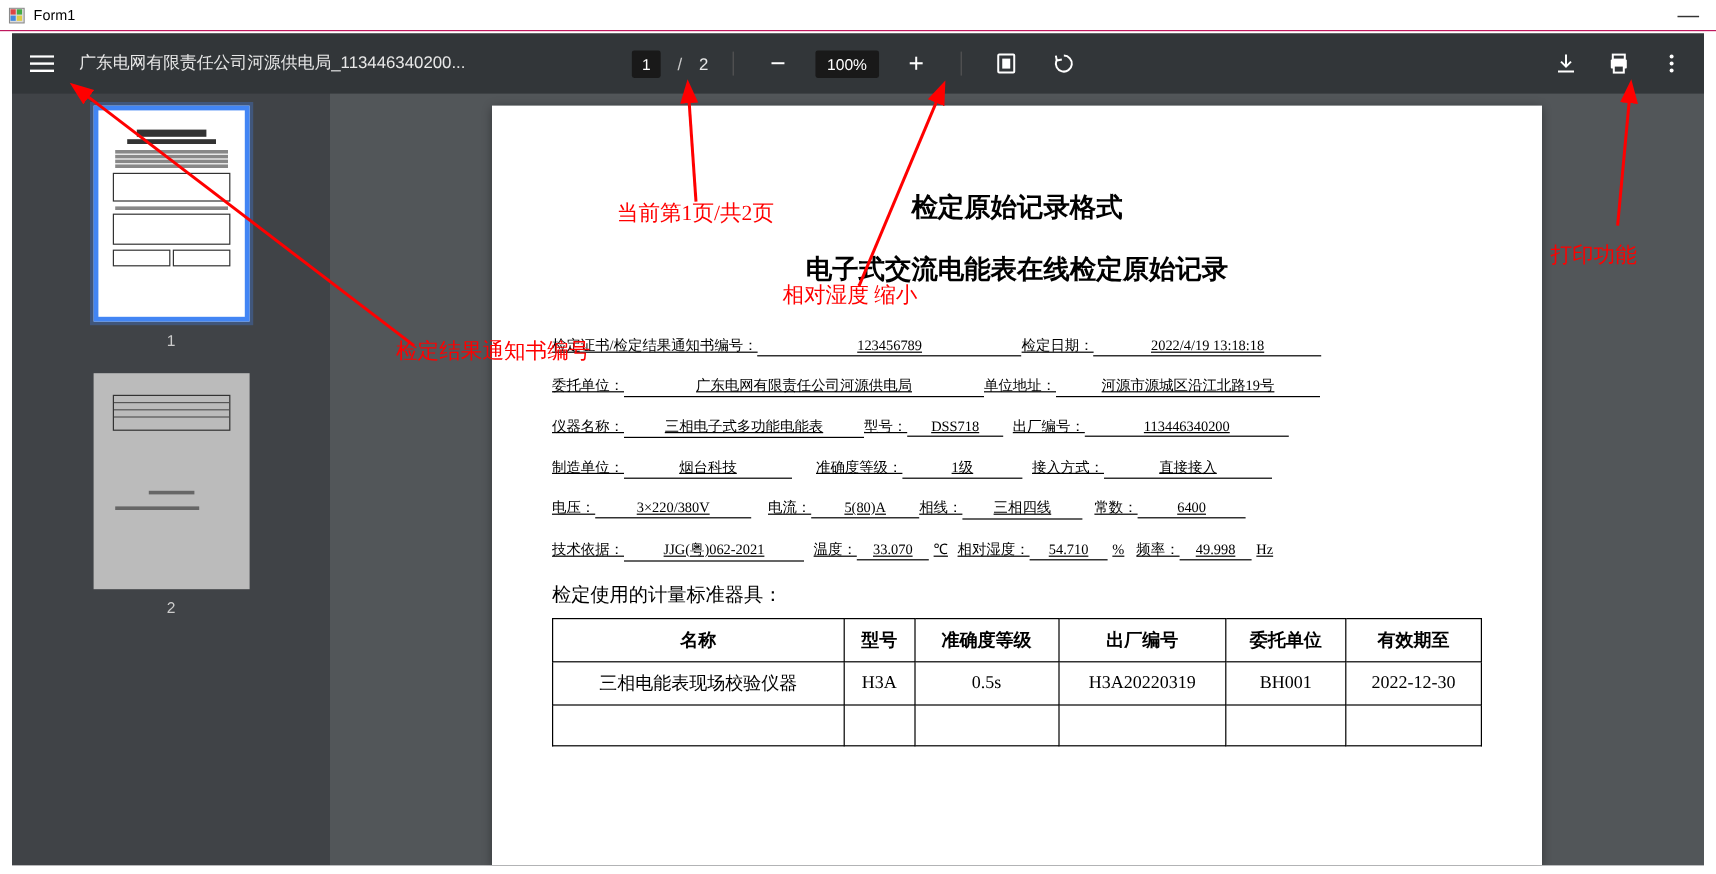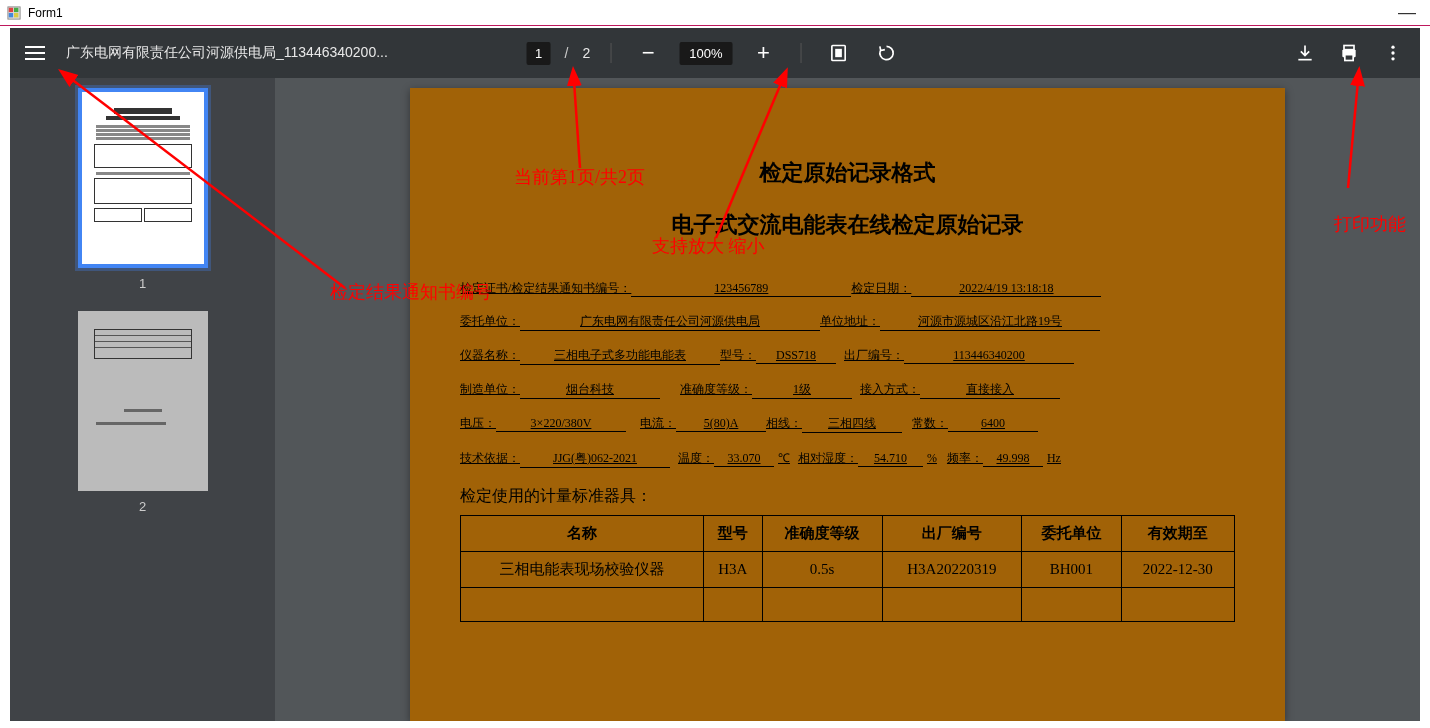--- a/index.html
+++ b/index.html
@@ -28,21 +28,21 @@
   .tb-icon { width: 34px; height: 34px; display: flex; align-items: center; justify-content: center; cursor: pointer; }
   .tb-icon svg { width: 20px; height: 20px; fill: #fff; }
   
   .sidebar { width: 265px; height: 100%; background: #404347; padding-top: 60px; display: flex; flex-direction: column; align-items: center; }
   .thumb-wrap { margin-bottom: 20px; text-align: center; }
   .thumb { width: 130px; height: 180px; background: #fff; border: 4px solid transparent; position: relative; }
   .thumb.selected { border-color: #4285f4; outline: 3px solid rgba(66,133,244,0.3); }
   .thumb-label { color: #ccc; font-size: 13px; margin-top: 8px; }
   
   .main { flex: 1; height: 100%; background: #525659; padding-top: 60px; overflow: auto; display: flex; justify-content: center; }
-  .page { width: 875px; background: #a16207; padding: 70px 50px 30px 50px; box-shadow: 0 2px 8px rgba(0,0,0,0.4); font-family: SimSun, serif; color: #000; }
+  .page { width: 875px; background: #ffffff; padding: 70px 50px 30px 50px; box-shadow: 0 2px 8px rgba(0,0,0,0.4); font-family: SimSun, serif; color: #000; }
   .doc-title { text-align: center; font-size: 22px; font-weight: bold; margin-bottom: 22px; }
   .doc-subtitle { text-align: center; font-size: 22px; font-weight: bold; margin-bottom: 40px; }
   .field-row { font-size: 12px; margin-bottom: 16px; display: flex; flex-wrap: wrap; align-items: baseline; text-decoration: underline; }
   .field-row span.v { display: inline-block; border-bottom: 1px solid #000; text-align: center; padding: 0 4px; min-width: 40px; }
   .section-label { font-size: 16px; margin-top: 18px; margin-bottom: 8px; }
   table.inst { border-collapse: collapse; width: 100%; font-size: 15px; }
   table.inst th, table.inst td { border: 1.5px solid #000; padding: 8px 6px; text-align: center; }
   
   
   .anno { position: absolute; pointer-events: none; z-index: 100; font-size: 18px; color: #ff0000; font-family: SimSun, "Microsoft YaHei", serif; font-weight: normal; }
@@ -288,27 +288,27 @@
   <div class="anno" style="left:688px;top:45px;">
     <svg width="120" height="175">
       <defs>
           <marker id="ah3" markerWidth="10" markerHeight="10" refX="2" refY="3" orient="auto">
             <path d="M0,0 L0,6 L8,3 z" fill="#ff0000"></path>
           </marker>
         </defs>
       <line x1="18" y1="165" x2="84" y2="8" stroke="#ff0000" stroke-width="2.5" marker-end="url(#ah3)"></line>
     </svg>
   </div>
-  <div class="anno" style="left:642px;top:206px;">支持放大 缩小</div>
+  <div class="anno" style="left:642px;top:206px;">相对湿度 缩小</div>
 
   <div class="anno" style="left:1320px;top:45px;">
     <svg width="60" height="125">
       <defs>
           <marker id="ah4" markerWidth="10" markerHeight="10" refX="2" refY="3" orient="auto">
             <path d="M0,0 L0,6 L8,3 z" fill="#ff0000"></path>
           </marker>
         </defs>
       <line x1="18" y1="115" x2="28" y2="8" stroke="#ff0000" stroke-width="2.5" marker-end="url(#ah4)"></line>
     </svg>
   </div>
-  <div class="anno" style="left:1324px;top:172px;margin-top:12px;">打印功能</div>
+  <div class="anno" style="left:1282px;top:172px;">打印功能</div>
 
 </div>
 
 </body></html>

